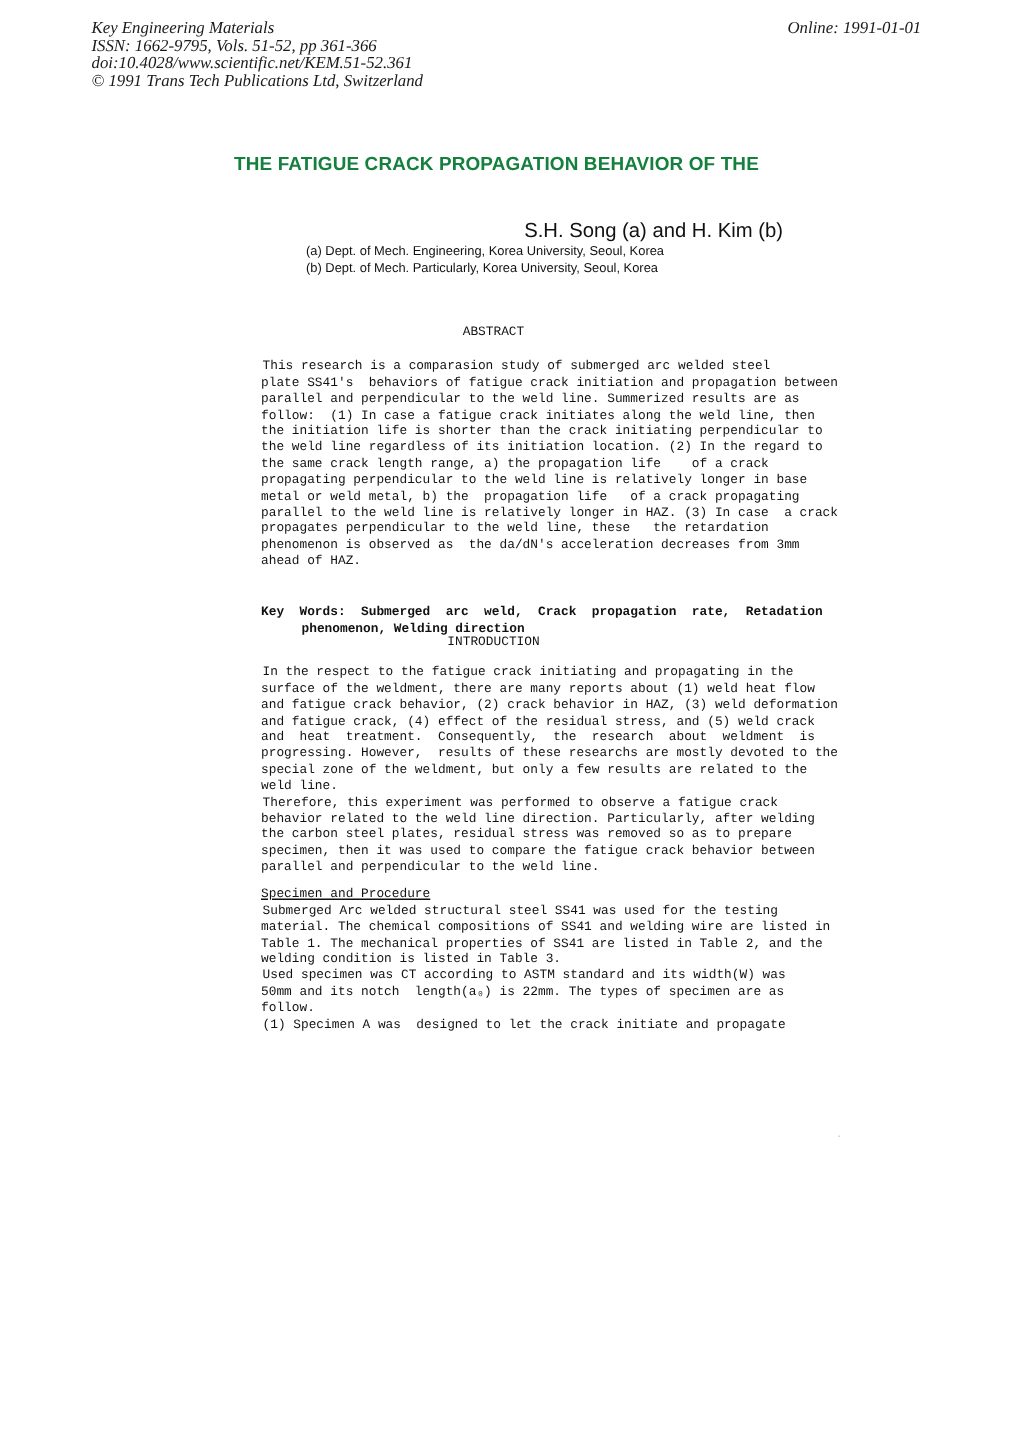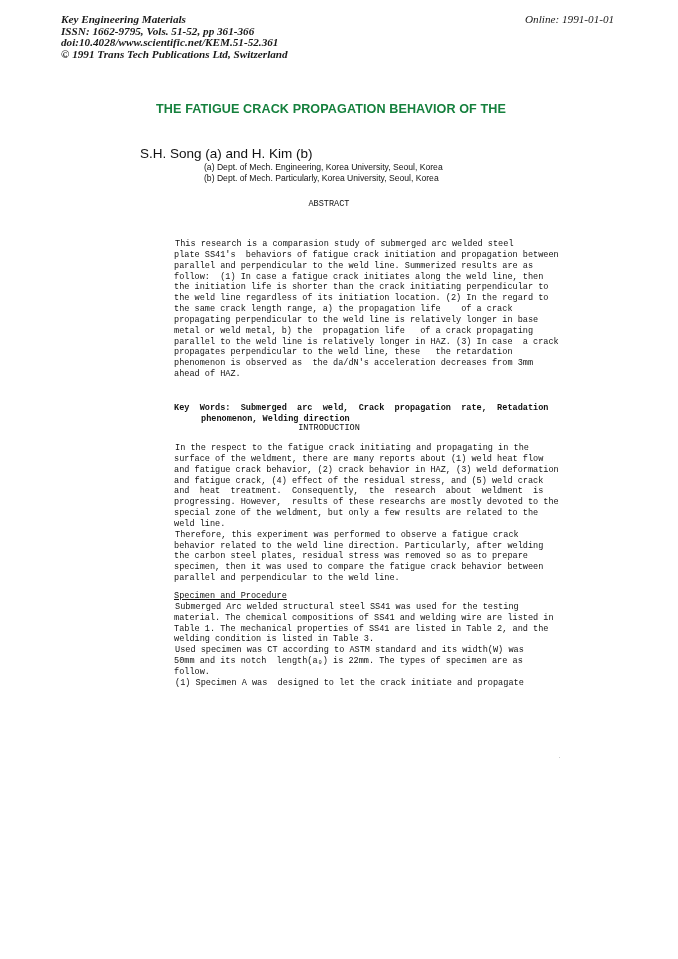--- a/index.html
+++ b/index.html
@@ -17,41 +17,41 @@
     .hdr {
       position: absolute;
       font-family: "Liberation Serif", "DejaVu Serif", serif;
       font-style: italic;
       font-size: 11.2px;
       line-height: 11.6px;
       color: #1a1a1a;
     }
     .hdr-left { left: 61px; top: 14px; }
     .hdr-right { left: 525px; top: 14px; }
-    .hdr div { white-space: nowrap; font-weight: bold; }
+    .hdr div { white-space: nowrap; }
 
     .title {
       position: absolute;
       left: 140px;
       width: 382px;
       top: 102px;
       text-align: center;
       font-family: "Liberation Sans", "DejaVu Sans", sans-serif;
       font-weight: bold;
       font-size: 12.6px;
       line-height: 15px;
       color: #15803d;
       letter-spacing: 0.1px;
     }
     .authors {
       position: absolute;
       left: 140px;
       width: 382px;
       top: 146px;
-      text-align: left;
+      text-align: right;
       font-family: "Liberation Sans", "DejaVu Sans", sans-serif;
       font-size: 13.5px;
       line-height: 16px;
       color: #111;
     }
     .affils {
       position: absolute;
       left: 204px;
       top: 162px;
       font-family: "Liberation Sans", "DejaVu Sans", sans-serif;
@@ -114,21 +114,21 @@
 
 <div class="title">
   <div>THE FATIGUE CRACK PROPAGATION BEHAVIOR OF THE</div>
 </div>
 <div class="authors">S.H. Song (a) and H. Kim (b)</div>
 <div class="affils">
   <div>(a) Dept. of Mech. Engineering, Korea University, Seoul, Korea</div>
   <div>(b) Dept. of Mech. Particularly, Korea University, Seoul, Korea</div>
 </div>
 
-<div class="center-head mono" style="top:199px;">ABSTRACT</div>
+<div class="center-head mono" style="top:216px;">ABSTRACT</div>
 <div class="body-block mono" style="top:239px;">
   <div class="line indent">This research is a comparasion study of submerged arc welded steel</div>
   <div class="line">plate SS41's  behaviors of fatigue crack initiation and propagation between</div>
   <div class="line">parallel and perpendicular to the weld line. Summerized results are as</div>
   <div class="line">follow:  (1) In case a fatigue crack initiates along the weld line, then</div>
   <div class="line">the initiation life is shorter than the crack initiating perpendicular to</div>
   <div class="line">the weld line regardless of its initiation location. (2) In the regard to</div>
   <div class="line">the same crack length range, a) the propagation life    of a crack</div>
   <div class="line">propagating perpendicular to the weld line is relatively longer in base</div>
   <div class="line">metal or weld metal, b) the  propagation life   of a crack propagating</div>

